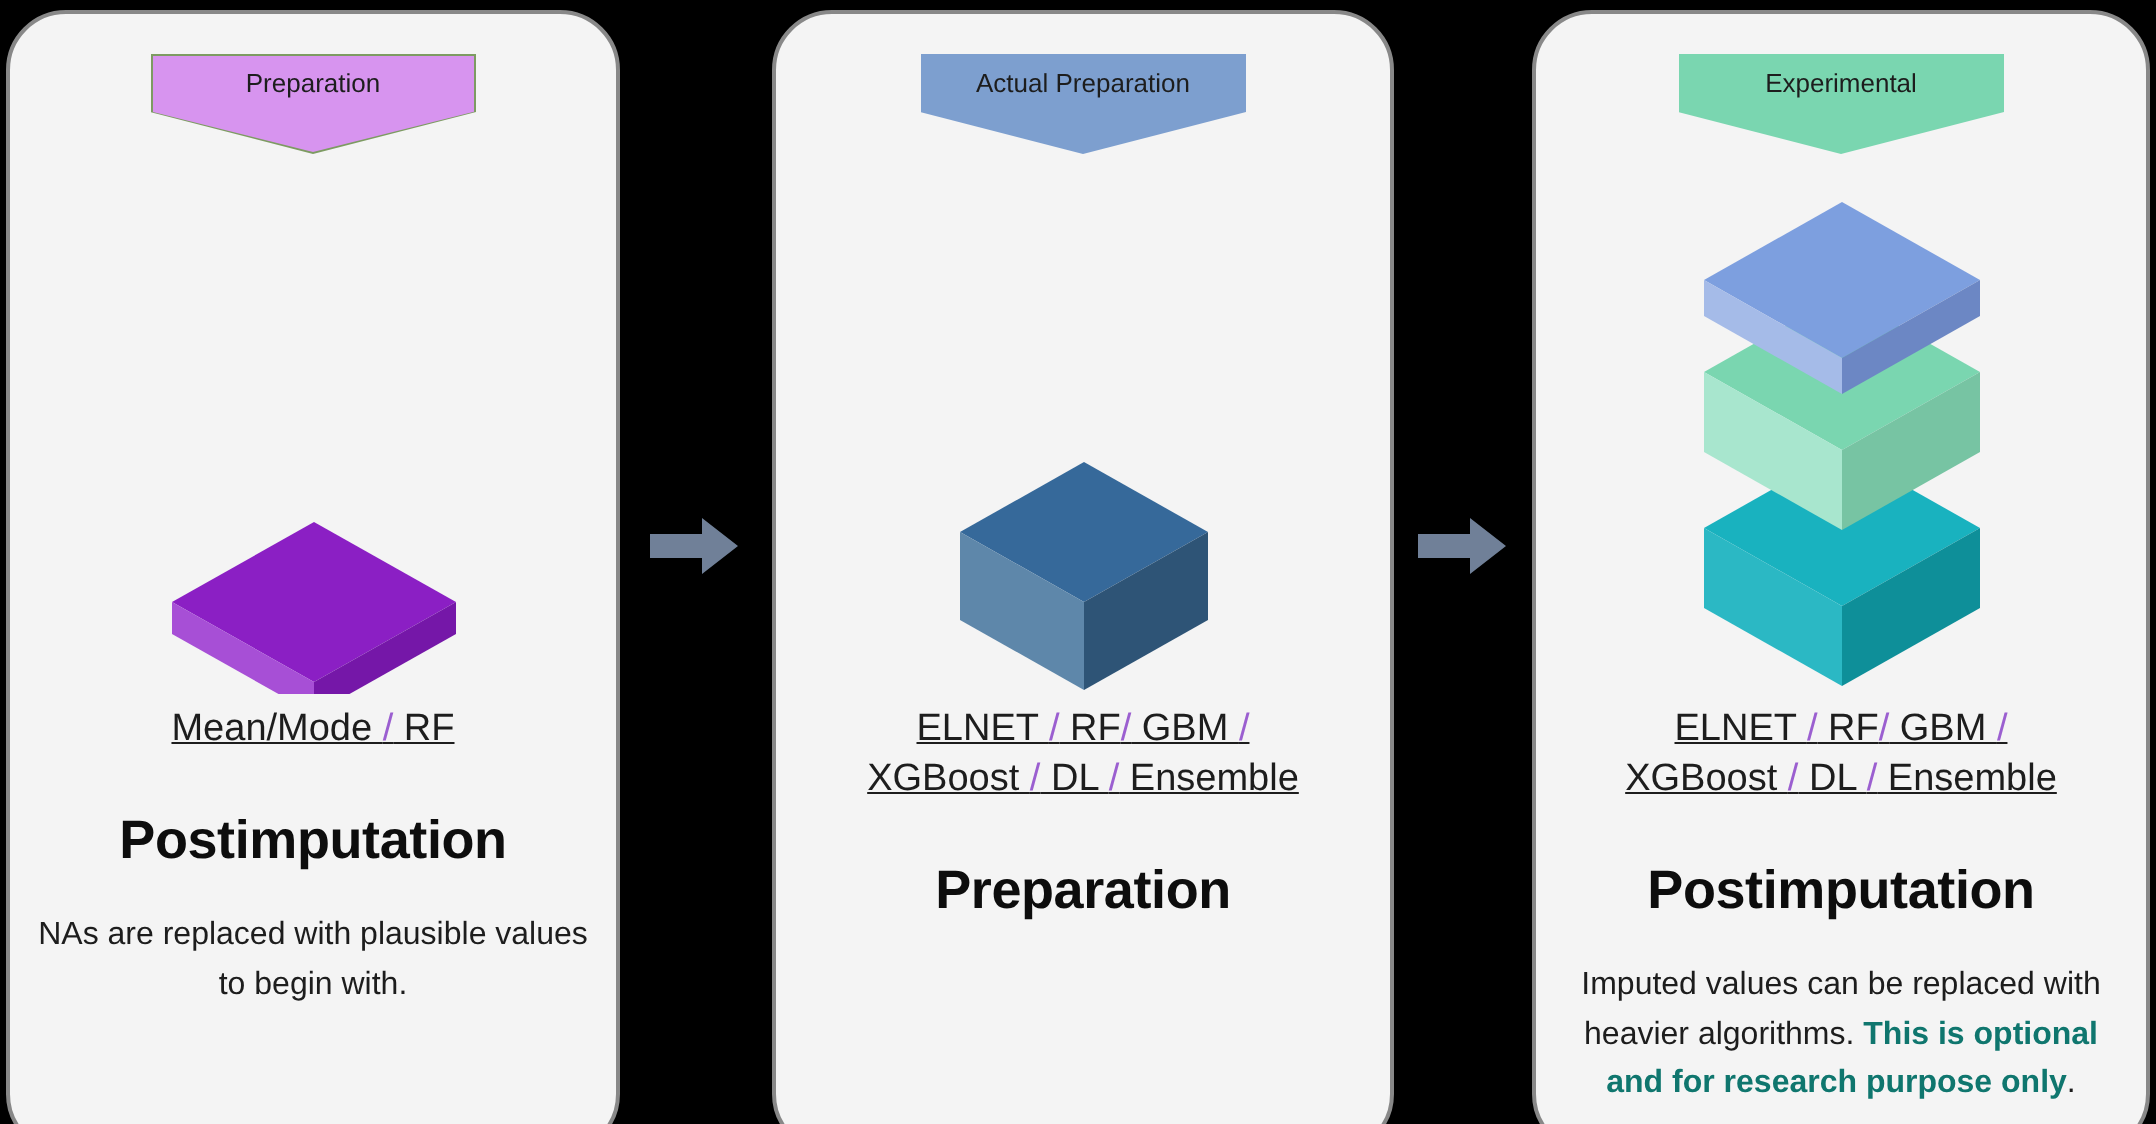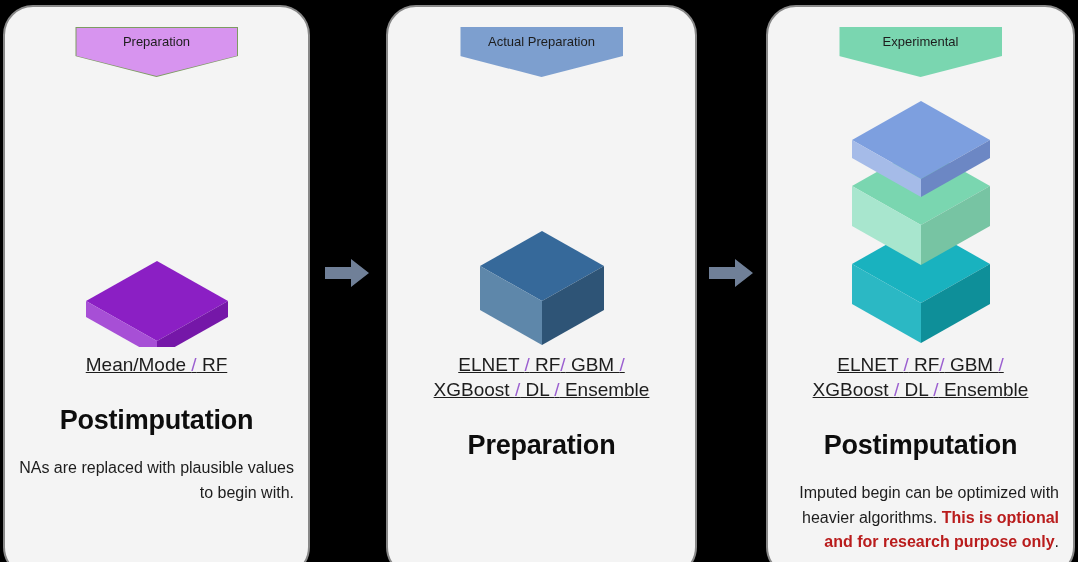--- a/index.html
+++ b/index.html
@@ -135,24 +135,23 @@
     margin: 0;
     padding-top: 28px;
     letter-spacing: -0.2px;
   }
   .desc {
     font-size: 16px;
     color: #1d1d1d;
     line-height: 24.5px;
     margin: 0;
     padding-top: 20px;
-    text-align: right;
   }
   .desc .accent {
-    color: #b91c1c;
+    color: #0f766e;
     font-weight: bold;
   }
 
   
   .arrow {
     position: absolute;
     width: 44px;
     height: 30px;
   }
   #arrow-1 { left: 325px; top: 258px; }
@@ -247,17 +246,17 @@
         <polygon points="6,43 75,82 75,100 6,61" fill="#a5bbe8"></polygon>
         <polygon points="144,43 144,61 75,100 75,82" fill="#6c87c4"></polygon>
       </svg>
     </div>
 
     <div class="textblock">
       <p class="models">
         <span>ELNET </span><span class="sep">/</span><span> RF</span><span class="sep">/</span><span> GBM </span><span class="sep">/</span><br><span> XGBoost </span><span class="sep">/</span><span> DL </span><span class="sep">/</span><span> Ensemble</span>
       </p>
       <p class="title">Postimputation</p>
-      <p class="desc"><span>Imputed begin can be optimized with heavier algorithms. </span><span class="accent">This is optional and for research purpose only</span><span>.</span></p>
+      <p class="desc"><span>Imputed values can be replaced with heavier algorithms. </span><span class="accent">This is optional and for research purpose only</span><span>.</span></p>
     </div>
   </div>
 
 </div>
 
 </body></html>

